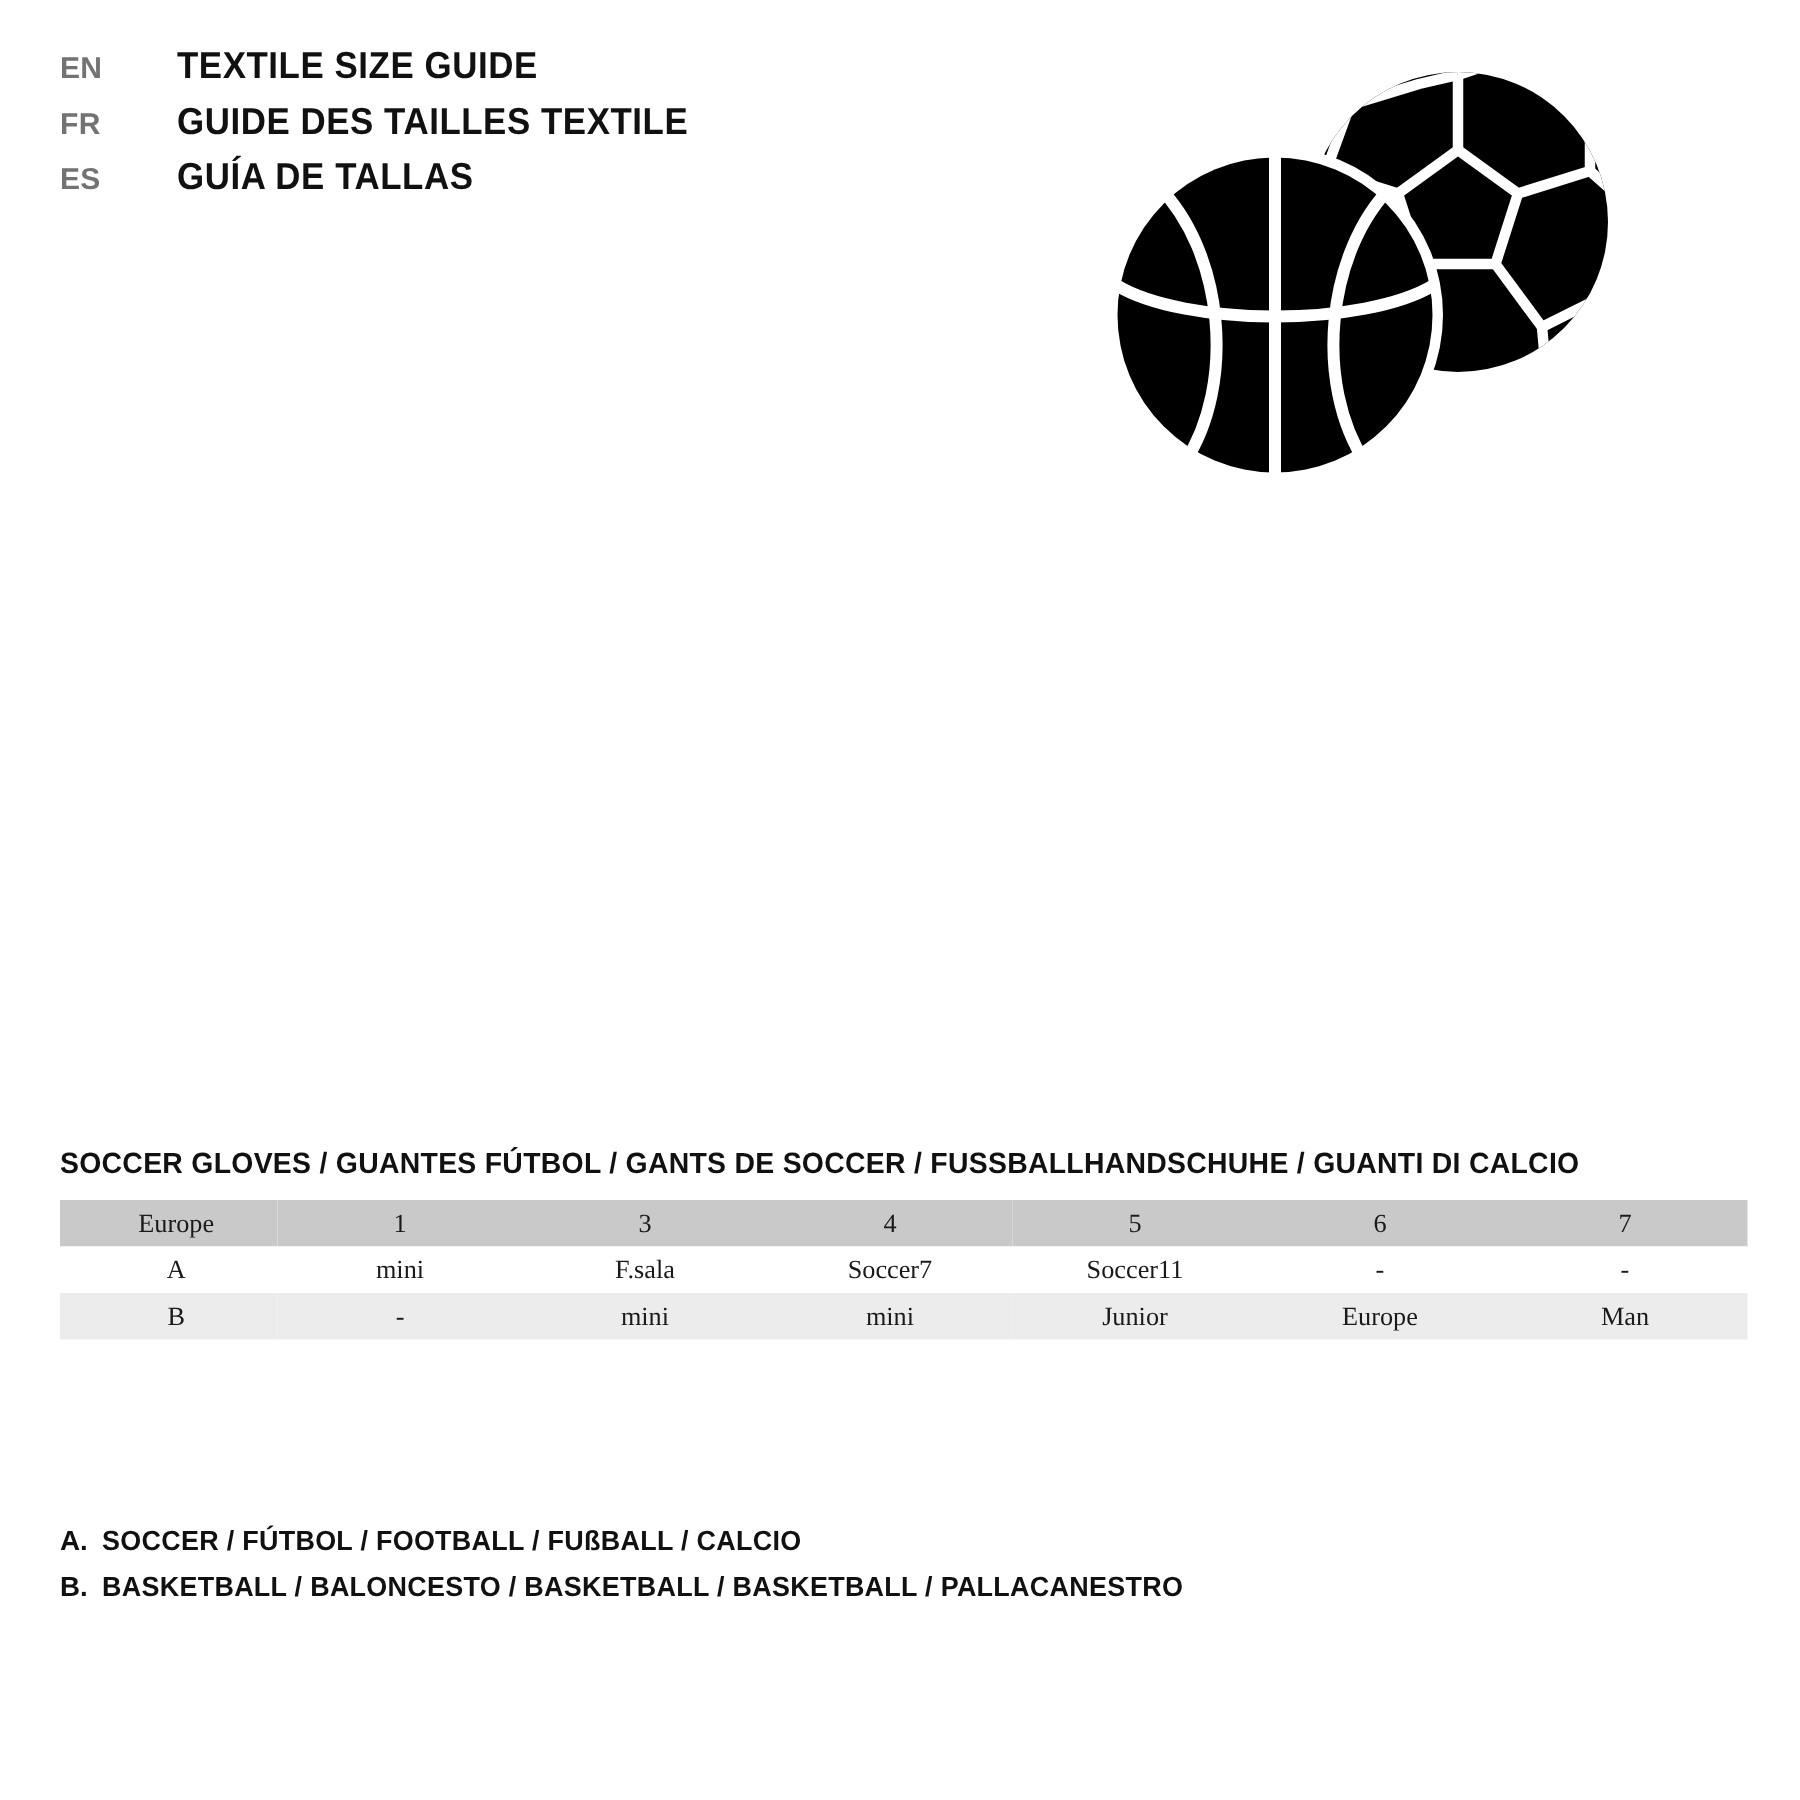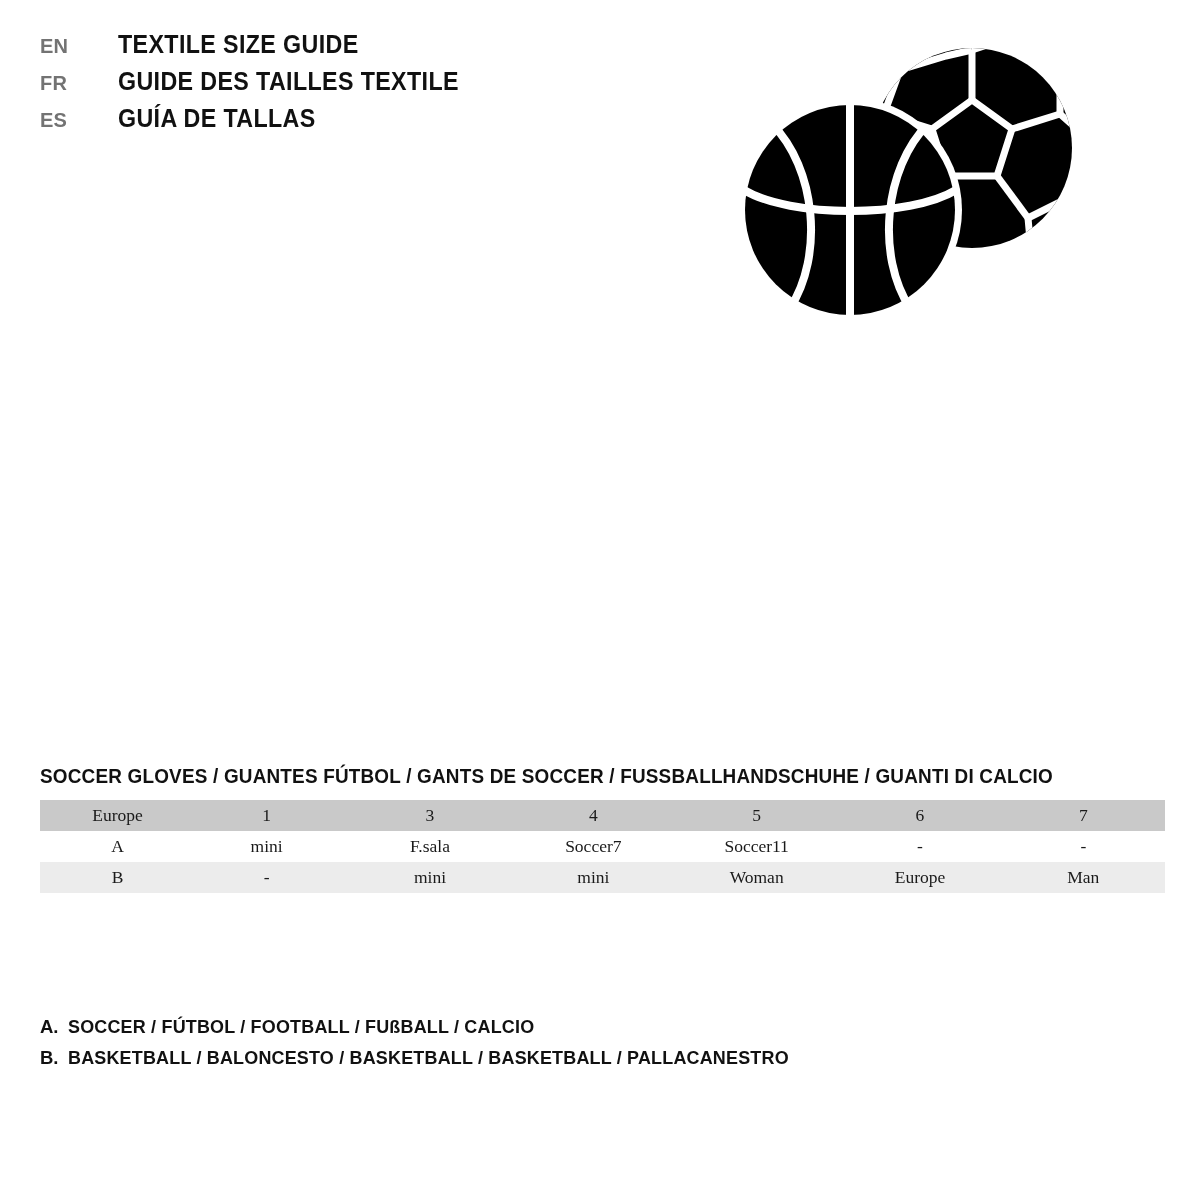--- a/index.html
+++ b/index.html
@@ -223,21 +223,21 @@
         <td>Soccer7</td>
         <td>Soccer11</td>
         <td>-</td>
         <td>-</td>
       </tr>
       <tr class="row-b">
         <td class="first-col">B</td>
         <td>-</td>
         <td>mini</td>
         <td>mini</td>
-        <td>Woman</td>
+        <td>Junior</td>
         <td>Europe</td>
         <td>Man</td>
       </tr>
     </tbody>
   </table>
 </div>
 
 <div class="legend">
   <div class="legend-row">
     <div class="legend-key">A.</div>

